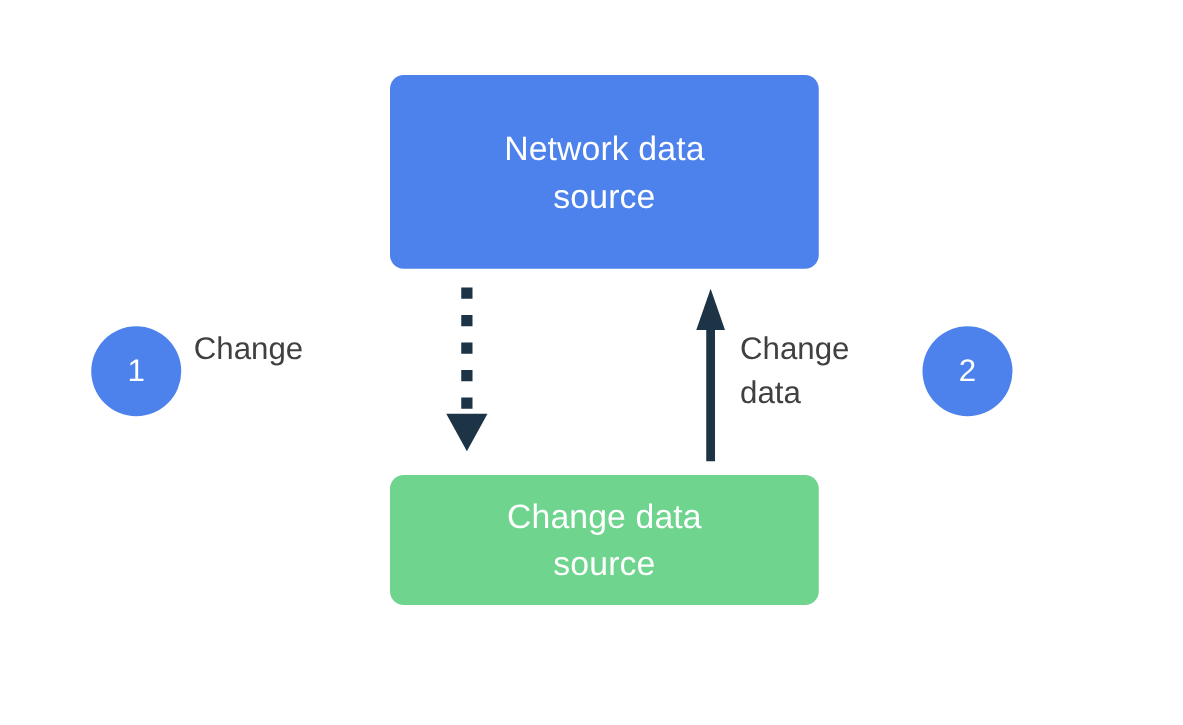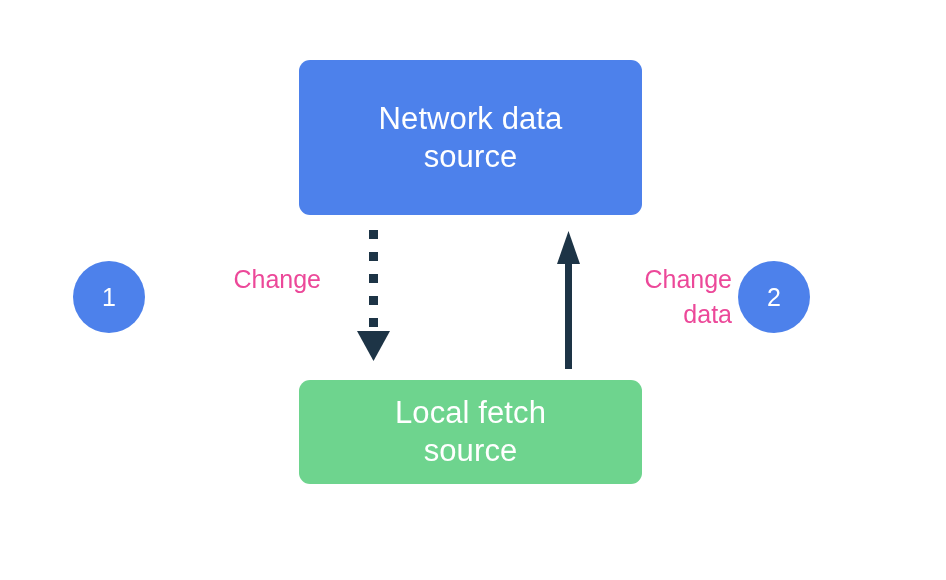--- a/index.html
+++ b/index.html
@@ -23,25 +23,26 @@
   
   .node-box {
     position: absolute;
     box-sizing: border-box;
     border-radius: 11px;
     display: flex;
     align-items: center;
     justify-content: center;
     text-align: center;
     color: #ffffff;
-    font-size: 31px;
+    font-size: 27px;
     line-height: 38px;
     font-weight: 400;
     letter-spacing: 0.1px;
     user-select: none;
+    margin-left: 13px;
   }
   #network-box {
     left: 299px;
     top: 60px;
     width: 343px;
     height: 155px;
     background: #4d81eb;
   }
   #local-box {
     left: 299px;
@@ -72,22 +73,22 @@
     line-height: 25px;
     font-weight: 400;
     user-select: none;
   }
   #step-circle-1 { left: 73px;  top: 261px; }
   #step-circle-2 { left: 738px; top: 261px; }
 
   
   .edge-caption {
     position: absolute;
-    text-align: right;
-    color: #ec4899;
+    text-align: left;
+    color: #404040;
     font-size: 25px;
     line-height: 35px;
     font-weight: 400;
     user-select: none;
   }
   #caption-notification {
     left: 155px;
     top: 262px;
     width: 166px;
   }
@@ -114,21 +115,21 @@
 
   <div class="node-box" id="network-box">
     <span class="node-label">
       <span>Network data</span><br>
       <span>source</span>
     </span>
   </div>
 
   <div class="node-box" id="local-box">
     <span class="node-label">
-      <span>Local fetch</span><br>
+      <span>Change data</span><br>
       <span>source</span>
     </span>
   </div>
 
   <svg class="arrow-layer" viewBox="0 0 946 580" width="946" height="580">
 
     <g>
       <rect x="369" y="230" width="9" height="9" fill="#1d3446"></rect>
       <rect x="369" y="252" width="9" height="9" fill="#1d3446"></rect>
       <rect x="369" y="274" width="9" height="9" fill="#1d3446"></rect>

